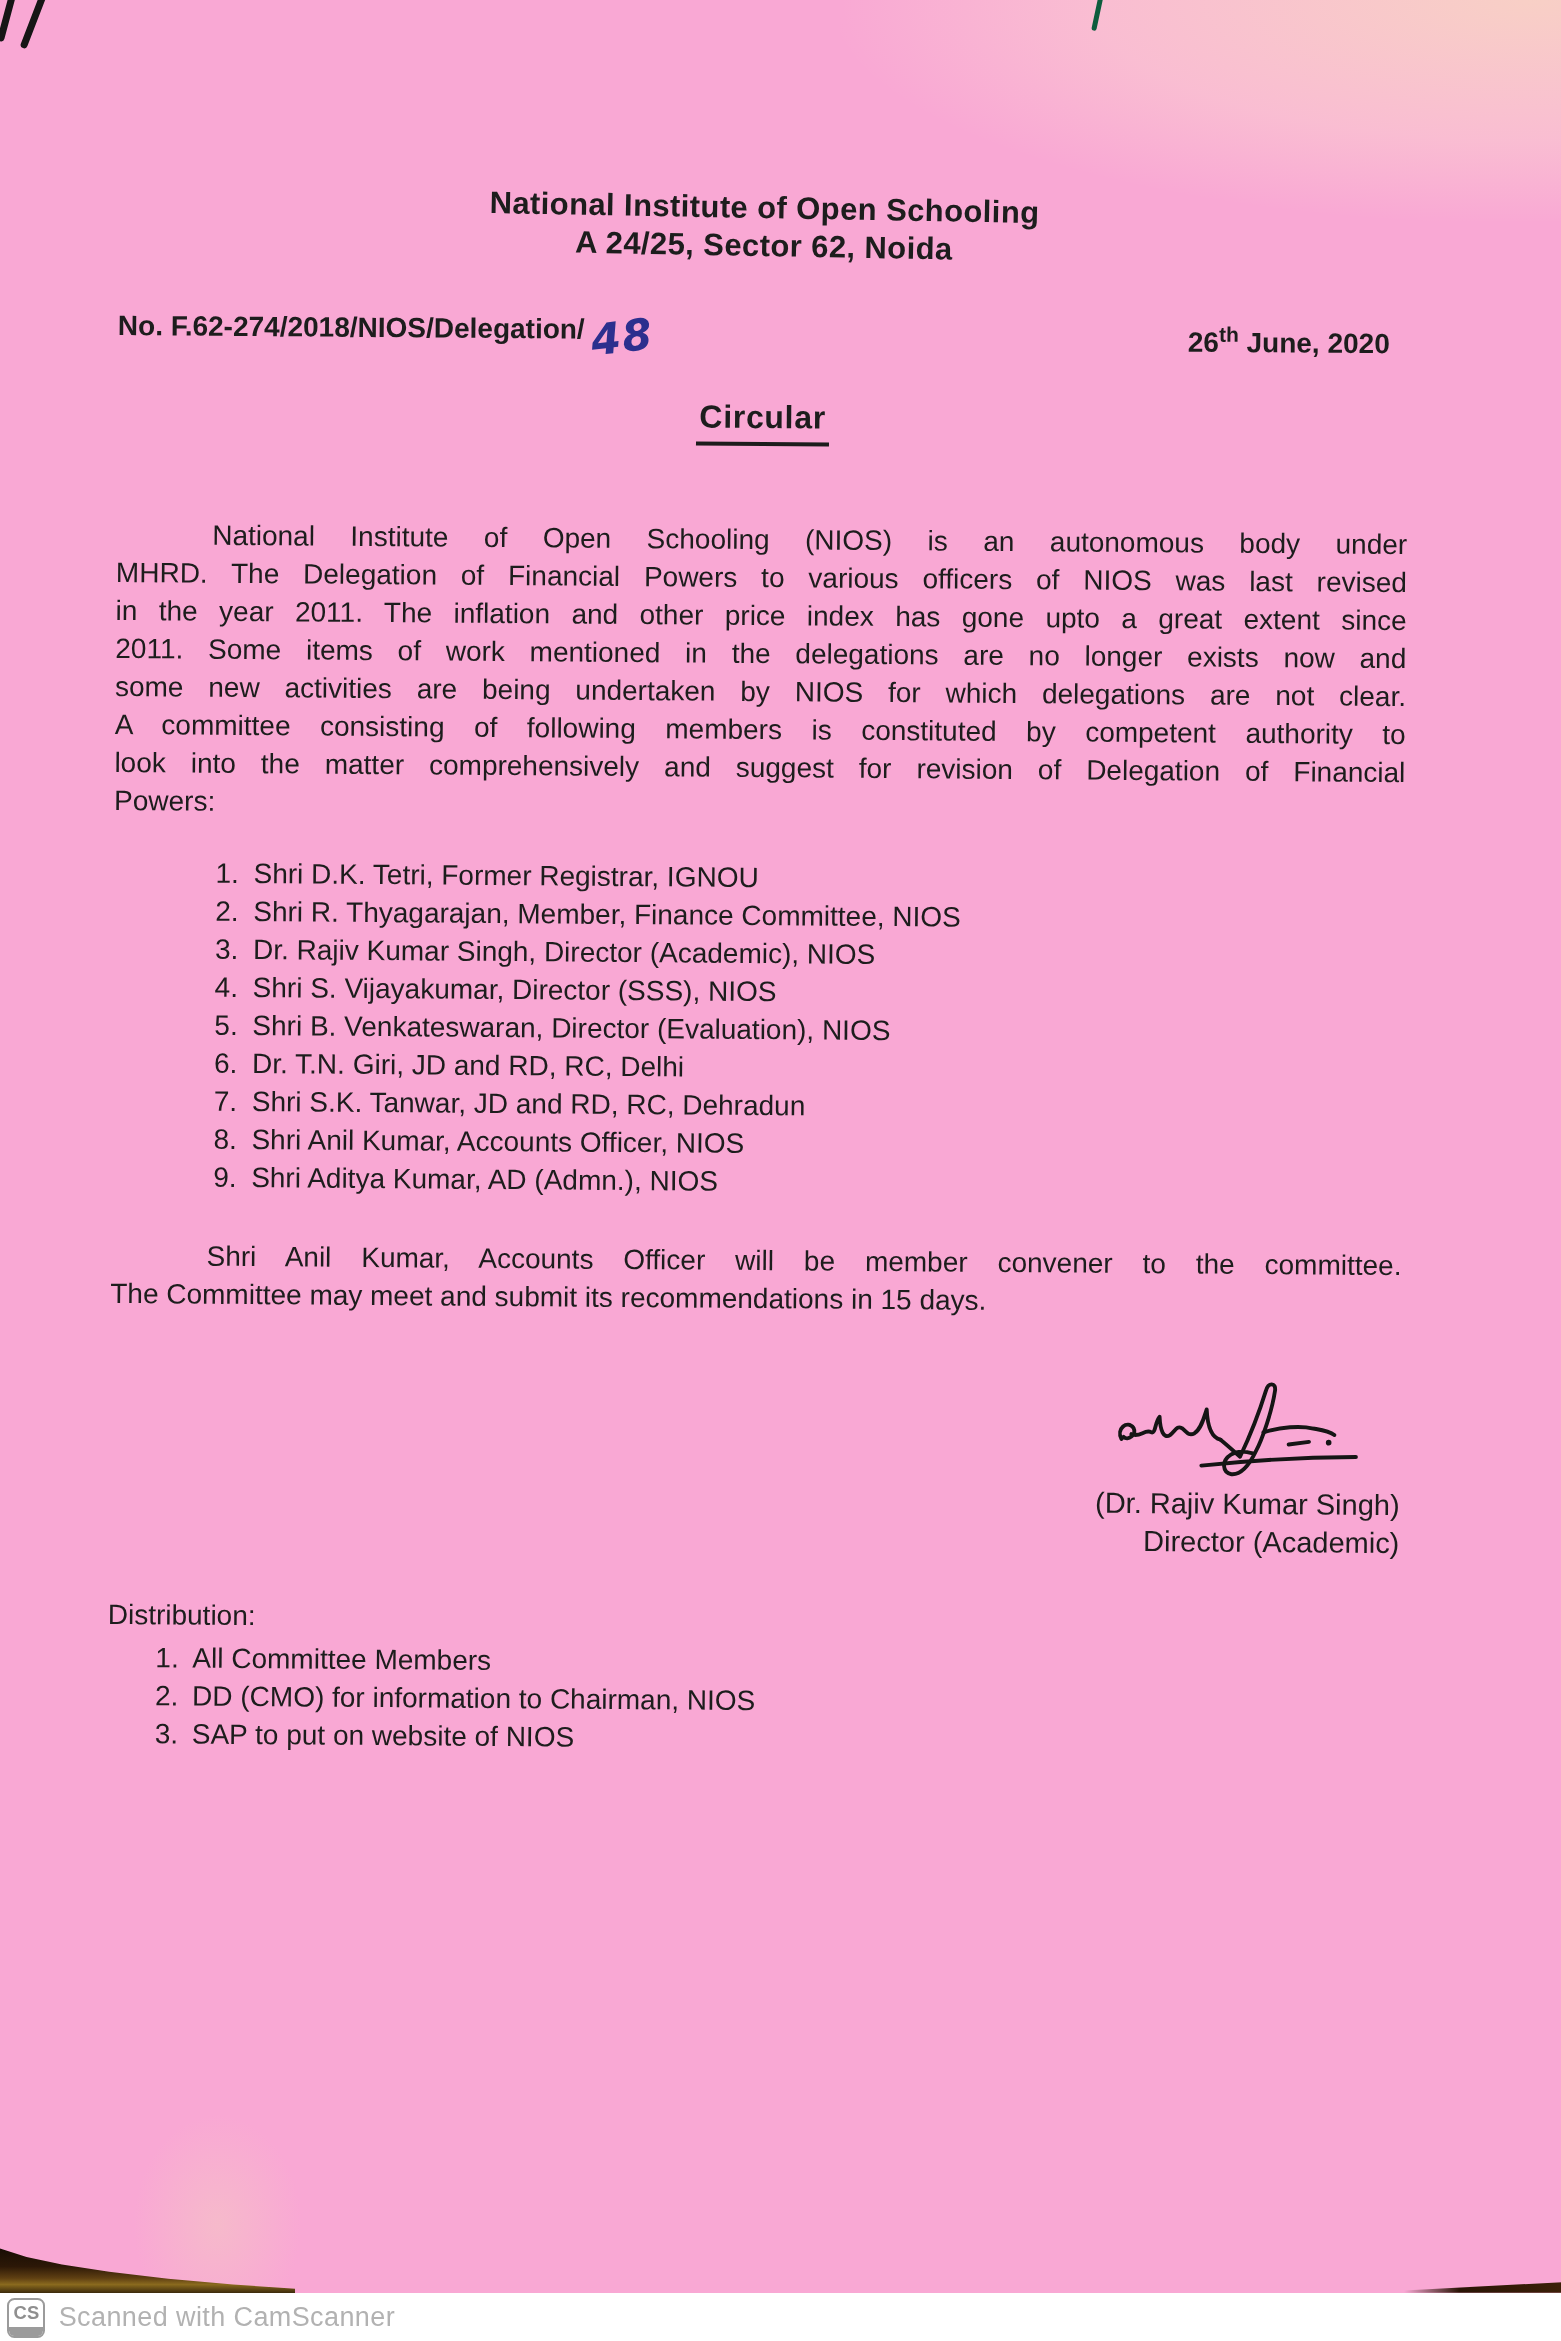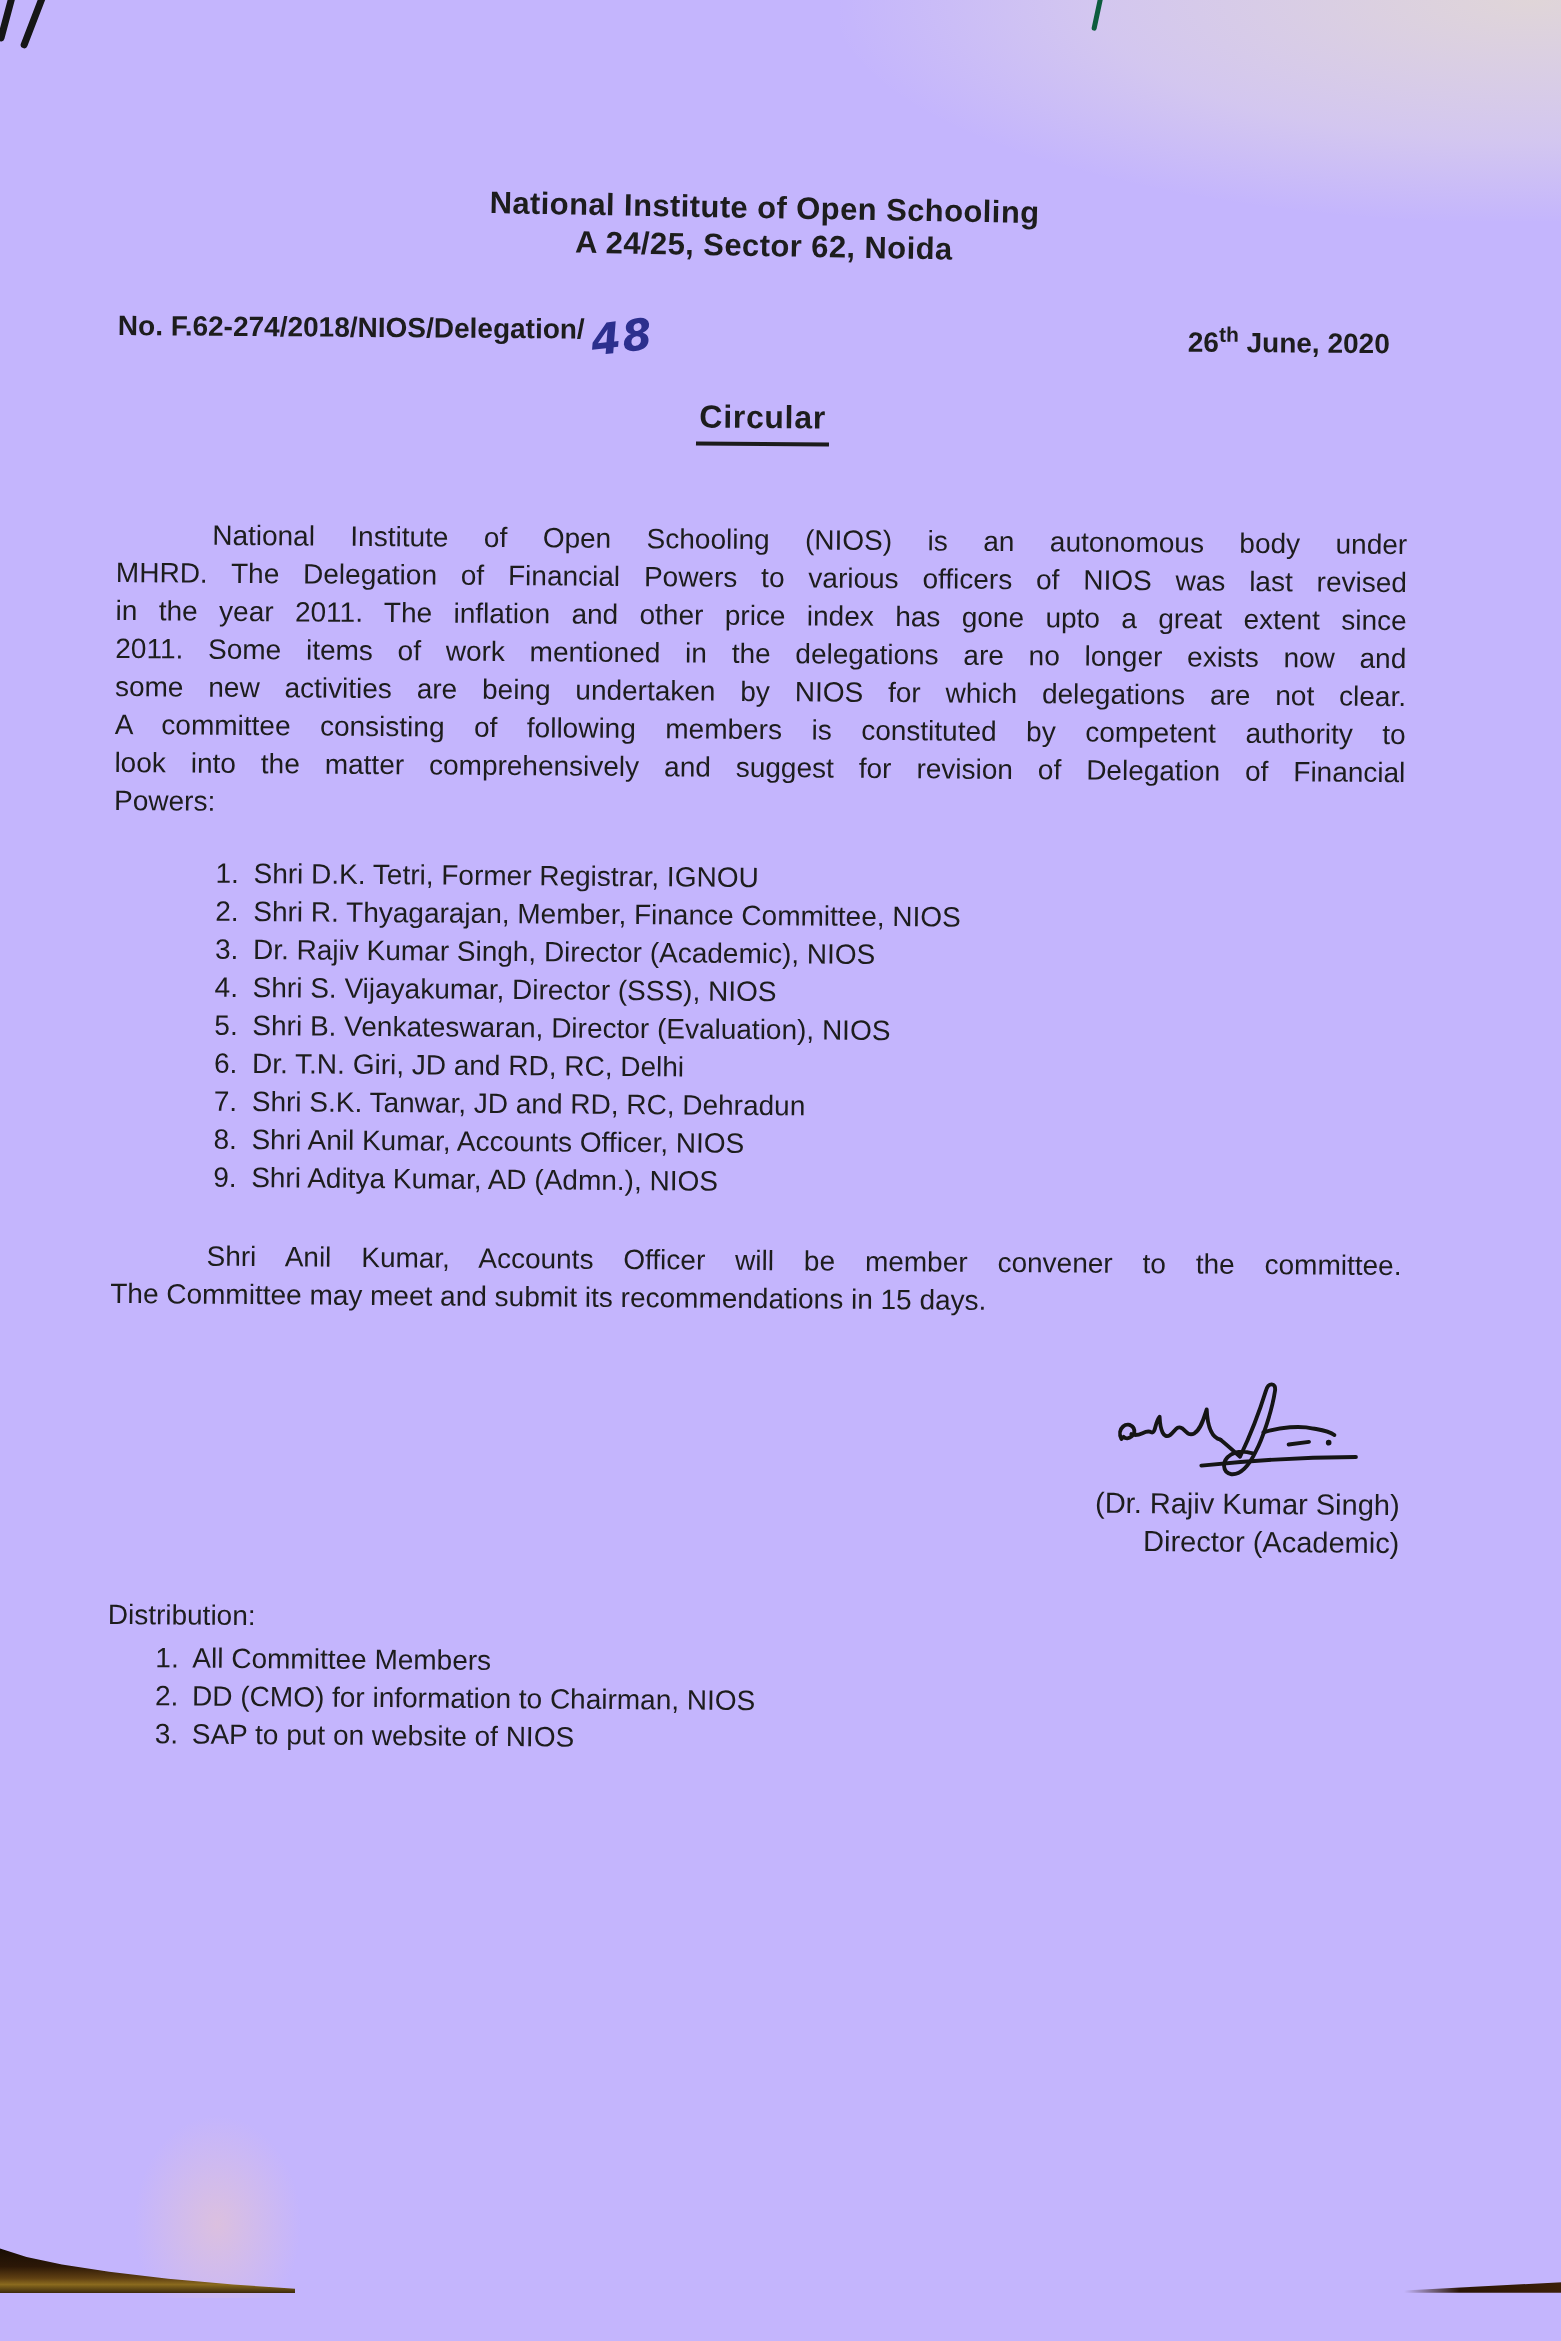--- a/index.html
+++ b/index.html
@@ -6,21 +6,21 @@
   body {
     width:1562px; height:2342px;
     background:#ffffff;
     font-family:"Liberation Sans", sans-serif;
     color:#1d1d1d;
     overflow:hidden;
     position:relative;
   }
   .page {
     position:absolute; inset:0;
-    background:#c4b5fd;
+    background:#f9a8d4;
   }
   .tint-tr {
     position:absolute; right:0; top:0; width:722px; height:221px;
     background:radial-gradient(ellipse at 96% 0%, rgba(247,240,186,0.55), rgba(250,244,205,0.28) 45%, rgba(255,255,255,0) 72%);
     pointer-events:none;
   }
   .smudge-bl {
     position:absolute; left:133px; top:2114px; width:169px; height:184px;
     background:radial-gradient(ellipse at 50% 60%, rgba(243,203,194,0.5), rgba(255,255,255,0) 70%);
     pointer-events:none;
@@ -213,15 +213,22 @@
         <span class="dist-num">3.</span>
         <span>SAP to put on website of NIOS</span>
       </div>
     </div>
 
   </div>
 
   <div class="shadow-bl"></div>
   <div class="shadow-br"></div>
 
+  <div class="footer-bar">
+    <div class="cs-logo">
+      <div class="cs-logo-top">CS</div>
+      <div class="cs-logo-strip"></div>
+    </div>
+    <div class="footer-text">Scanned with CamScanner</div>
+  </div>
 
 </div>
 
 
 </body></html>

